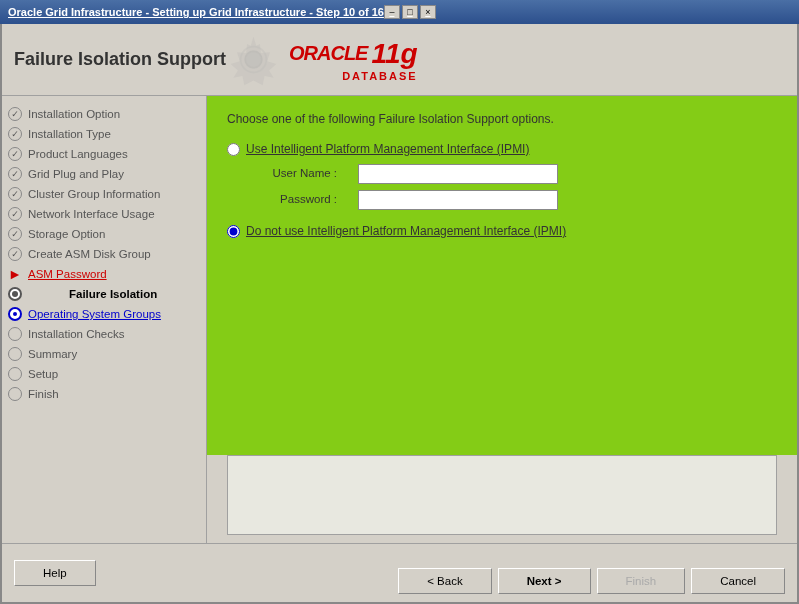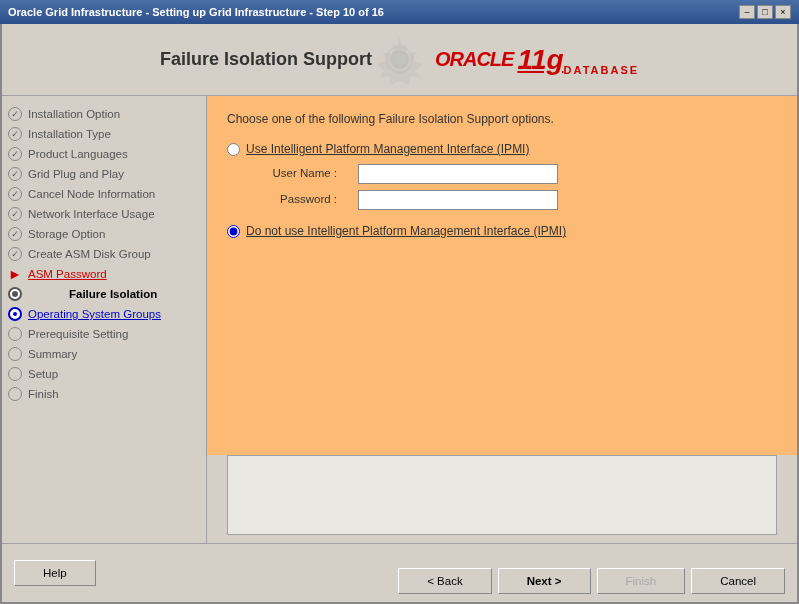--- a/index.html
+++ b/index.html
@@ -12,22 +12,23 @@
       overflow: hidden;
     }
 
     
     .title-bar {
       background: linear-gradient(to bottom, #4a6fa5, #2c4f8c);
       color: white;
       padding: 4px 8px;
       display: flex;
       align-items: center;
-      justify-content: space-between;
+      justify-content: flex-start;
       height: 24px;
+      text-decoration: underline;
     }
     .title-bar-text {
       font-size: 11px;
       font-weight: bold;
     }
     .title-bar-buttons {
       display: flex;
       gap: 2px;
     }
     .title-btn {
@@ -49,55 +50,54 @@
       border: 2px solid #888;
       border-top: none;
       height: calc(604px - 24px);
       display: flex;
       flex-direction: column;
     }
 
     
     .header-area {
       background: #d4d0c8;
-      padding: 8px 4px;
-      display: flex;
-      align-items: center;
-      justify-content: center;
+      padding: 8px 12px;
+      display: flex;
+      align-items: center;
+      justify-content: flex-start;
       border-bottom: 1px solid #a0a0a0;
       min-height: 70px;
     }
     .header-title {
       font-size: 18px;
       font-weight: bold;
       color: #333;
     }
     .oracle-logo {
       display: flex;
-      flex-direction: row;
+      flex-direction: column;
       align-items: flex-end;
     }
     .oracle-logo-top {
       display: flex;
       align-items: center;
       gap: 4px;
     }
     .oracle-text {
       font-size: 20px;
       font-weight: bold;
       color: #cc0000;
       font-style: italic;
       letter-spacing: -1px;
     }
     .oracle-11g {
       font-size: 28px;
       font-weight: bold;
       color: #cc0000;
       font-style: italic;
-      text-decoration: underline;
     }
     .oracle-database {
       font-size: 11px;
       color: #cc0000;
       letter-spacing: 2px;
       font-weight: bold;
     }
     .logo-area {
       display: flex;
       align-items: center;
@@ -176,21 +176,21 @@
     }
     .step-indicator.circle-empty {
       background: #d4d0c8;
       border: 1px solid #888;
     }
 
     
     .main-content {
       flex: 1;
       padding: 16px 20px;
-      background: #fdba74;
+      background: #84cc16;
       overflow-y: auto;
     }
 
     .section-description {
       margin-bottom: 16px;
       font-size: 12px;
       color: #333;
     }
 
     .radio-group {
@@ -350,21 +350,21 @@
         <div class="step-indicator done">
           <span style="font-size:9px;color:#555;">✓</span>
         </div>
         <span class="sidebar-item-text">Grid Plug and Play</span>
       </div>
 
       <div class="sidebar-item">
         <div class="step-indicator done">
           <span style="font-size:9px;color:#555;">✓</span>
         </div>
-        <span class="sidebar-item-text">Cancel Node Information</span>
+        <span class="sidebar-item-text">Cluster Group Information</span>
       </div>
 
       <div class="sidebar-item">
         <div class="step-indicator done">
           <span style="font-size:9px;color:#555;">✓</span>
         </div>
         <span class="sidebar-item-text">Network Interface Usage</span>
       </div>
 
       <div class="sidebar-item">
@@ -396,21 +396,21 @@
       <div class="sidebar-item">
         <div class="step-indicator circle-dot">
           <span style="width:4px;height:4px;border-radius:50%;background:#0000cc;display:block;"></span>
         </div>
         <span class="sidebar-item-text link">Operating System Groups</span>
       </div>
 
 
       <div class="sidebar-item">
         <div class="step-indicator circle-empty"></div>
-        <span class="sidebar-item-text">Prerequisite Setting</span>
+        <span class="sidebar-item-text">Installation Checks</span>
       </div>
 
       <div class="sidebar-item">
         <div class="step-indicator circle-empty"></div>
         <span class="sidebar-item-text">Summary</span>
       </div>
 
       <div class="sidebar-item">
         <div class="step-indicator circle-empty"></div>
         <span class="sidebar-item-text">Setup</span>

